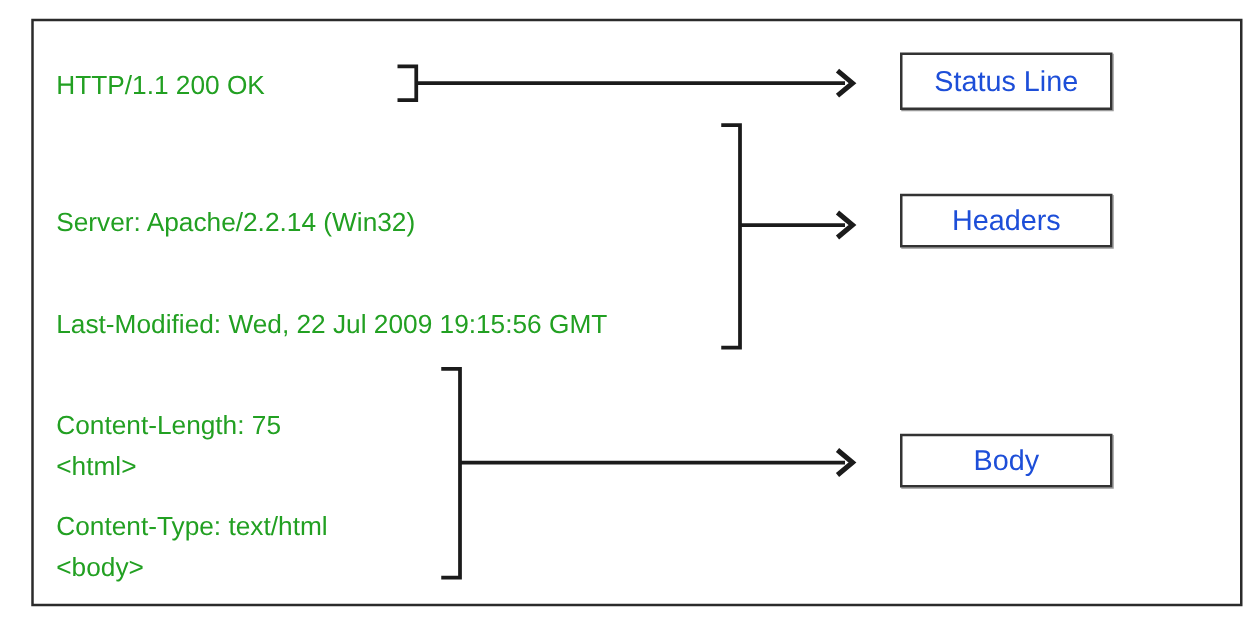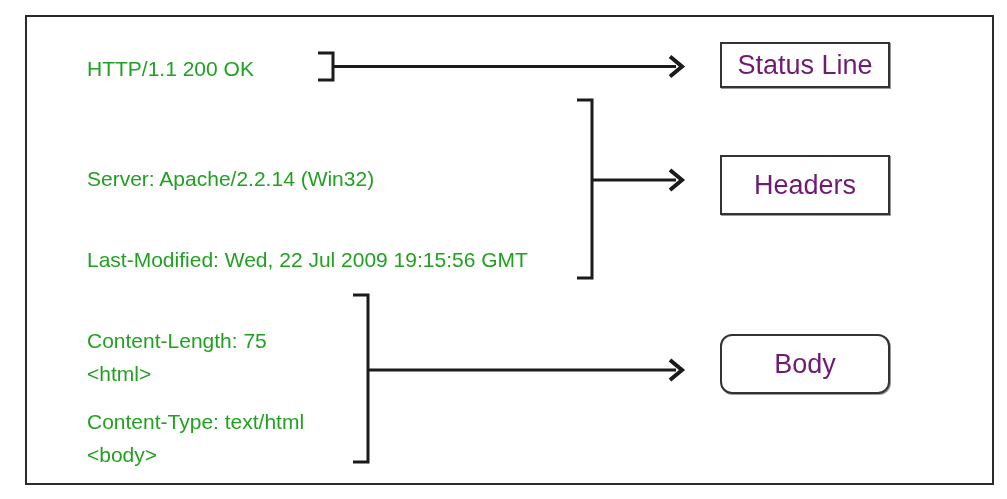--- a/index.html
+++ b/index.html
@@ -23,52 +23,51 @@
     height: 466px;
     border: 2px solid #2b2b2b;
     background: #ffffff;
   }
   .green-text {
     position: absolute;
     color: #22a022;
     font-size: 21px;
     line-height: 27px;
     white-space: pre;
-    margin-left: 42px;
   }
   .status-line-text { left: 45px; top: 55px; }
   .headers-block   { left: 45px; top: 111px; }
   .body-block      { left: 45px; top: 306px; }
   .connectors {
     position: absolute;
     left: 0;
     top: 0;
     width: 1007px;
     height: 499px;
     pointer-events: none;
   }
   .label-box {
     position: absolute;
     left: 720px;
     width: 170px;
-    height: 60px;
+    height: 43px;
     border: 2px solid #333333;
     background: #ffffff;
     box-sizing: border-box;
     display: flex;
     align-items: center;
     justify-content: center;
     box-shadow: 1px 1px 0 #999999;
   }
   .status-line-box { top: 42px; height: 46px; }
   .headers-box     { top: 155px; }
-  .body-box        { top: 334px; border-radius: 12px; }
+  .body-box        { top: 347px; }
   .label-box span {
-    color: #701a75;
-    font-size: 27px;
+    color: #1d4ed8;
+    font-size: 23px;
   }
 </style>
 </head>
 <body>
 
 <div class="canvas">
 
   <div class="outer-border"></div>
 
   <div class="green-text status-line-text">HTTP/1.1 200 OK</div>

